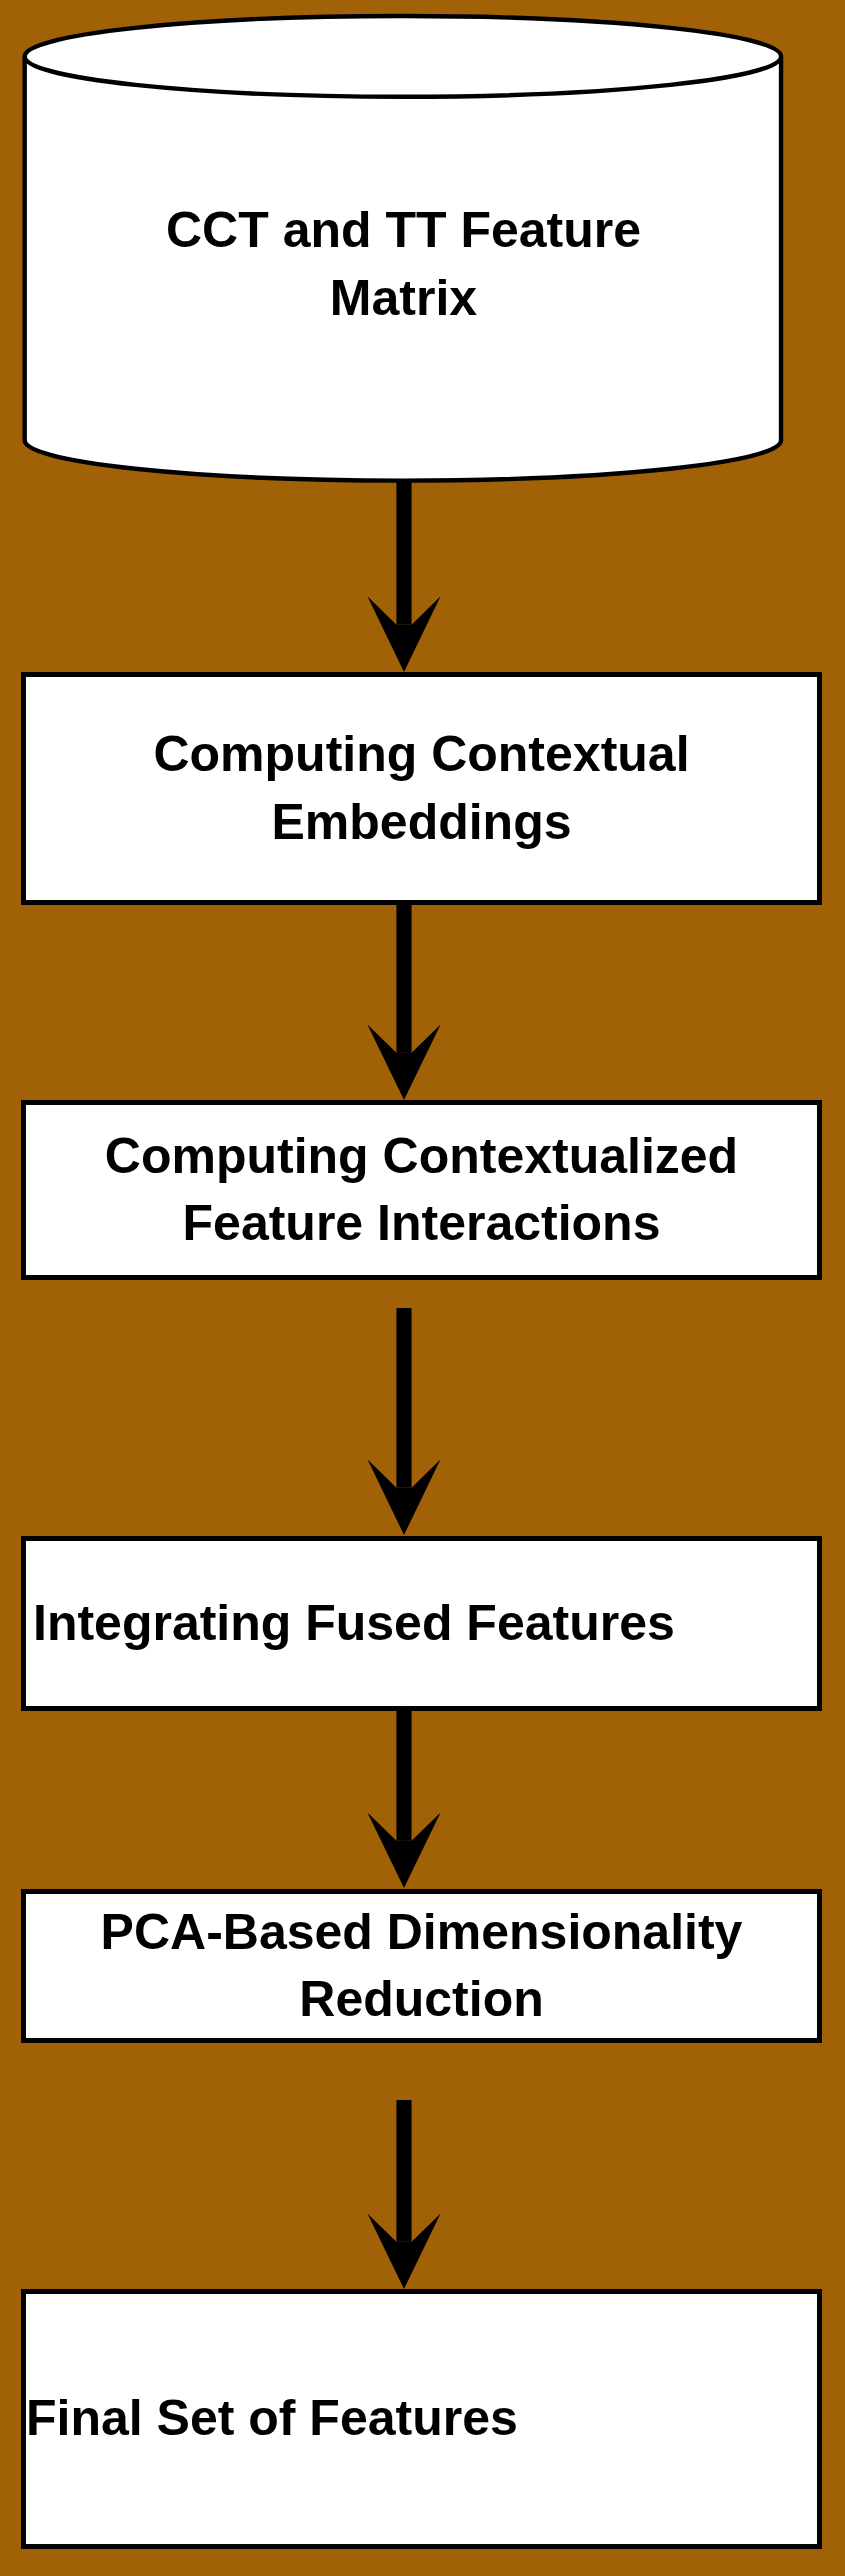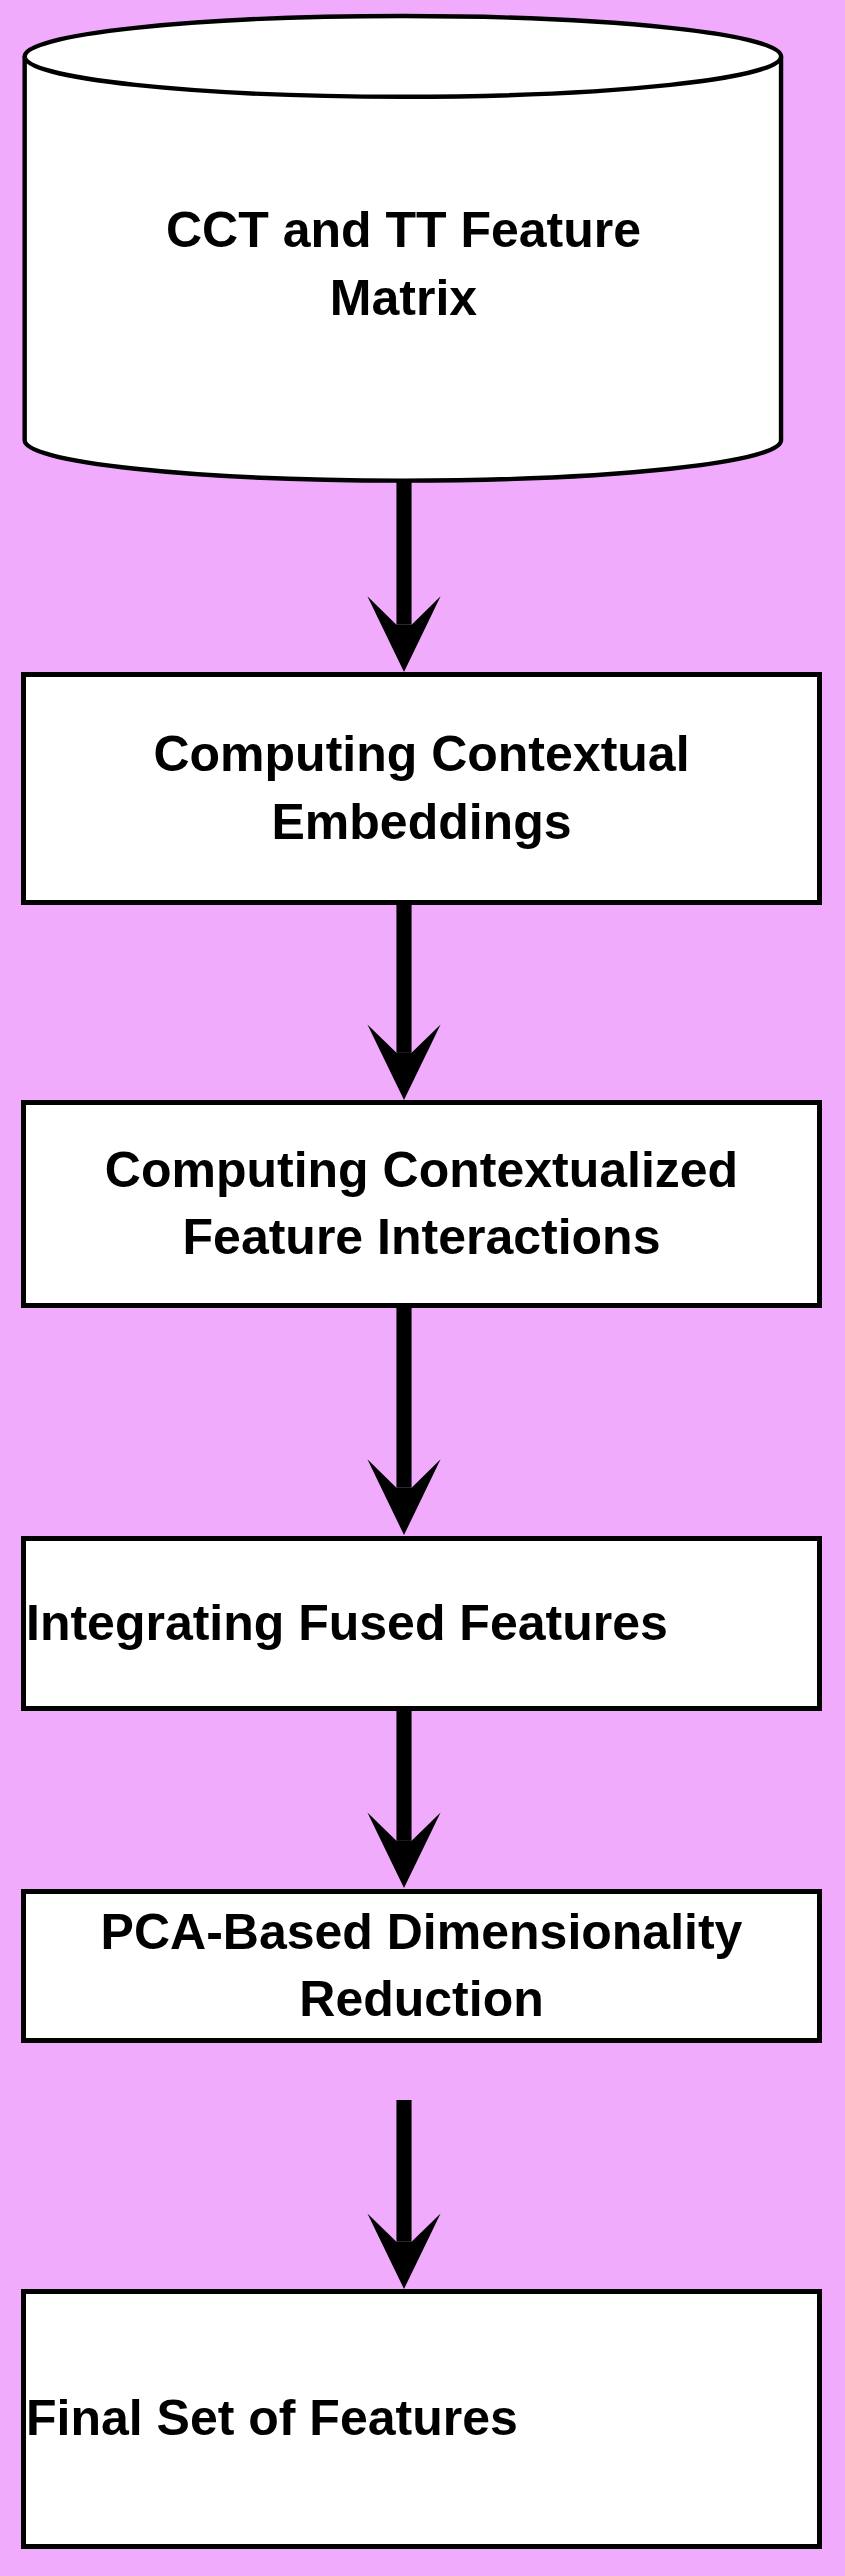--- a/index.html
+++ b/index.html
@@ -4,21 +4,21 @@
 <style>
   html, body {
     margin: 0;
     padding: 0;
     background: #ffffff;
   }
   #canvas {
     position: relative;
     width: 845px;
     height: 2576px;
-    background: #f0abfc;
+    background: #a16207;
     font-family: "Liberation Sans", sans-serif;
     color: #000000;
     overflow: hidden;
   }
   .abs { position: absolute; }
 
   
   #cylinder-wrap {
     left: 19px; top: 11.4px;
     width: 769px; height: 479px;
@@ -35,22 +35,22 @@
   .flow-box {
     left: 21px;
     width: 801px;
     background: #ffffff;
     border: 5px solid #000000;
     box-sizing: border-box;
     display: flex; align-items: center; justify-content: flex-start;
     text-align: center;
   }
   #box-1 { top: 672px; height: 233px; }
-  #box-2 { top: 1100px; height: 208px; }
-  #box-3 { top: 1536px; height: 175px; }
+  #box-2 { top: 1100px; height: 180px; }
+  #box-3 { top: 1536px; height: 175px; padding-left: 7px; }
   #box-4 { top: 1889px; height: 154px; }
   #box-5 { top: 2289px; height: 260px; }
 
   .label-text {
     font-weight: 700;
     font-size: 50px;
     line-height: 1.35;
     color: #000000;
   }
 

